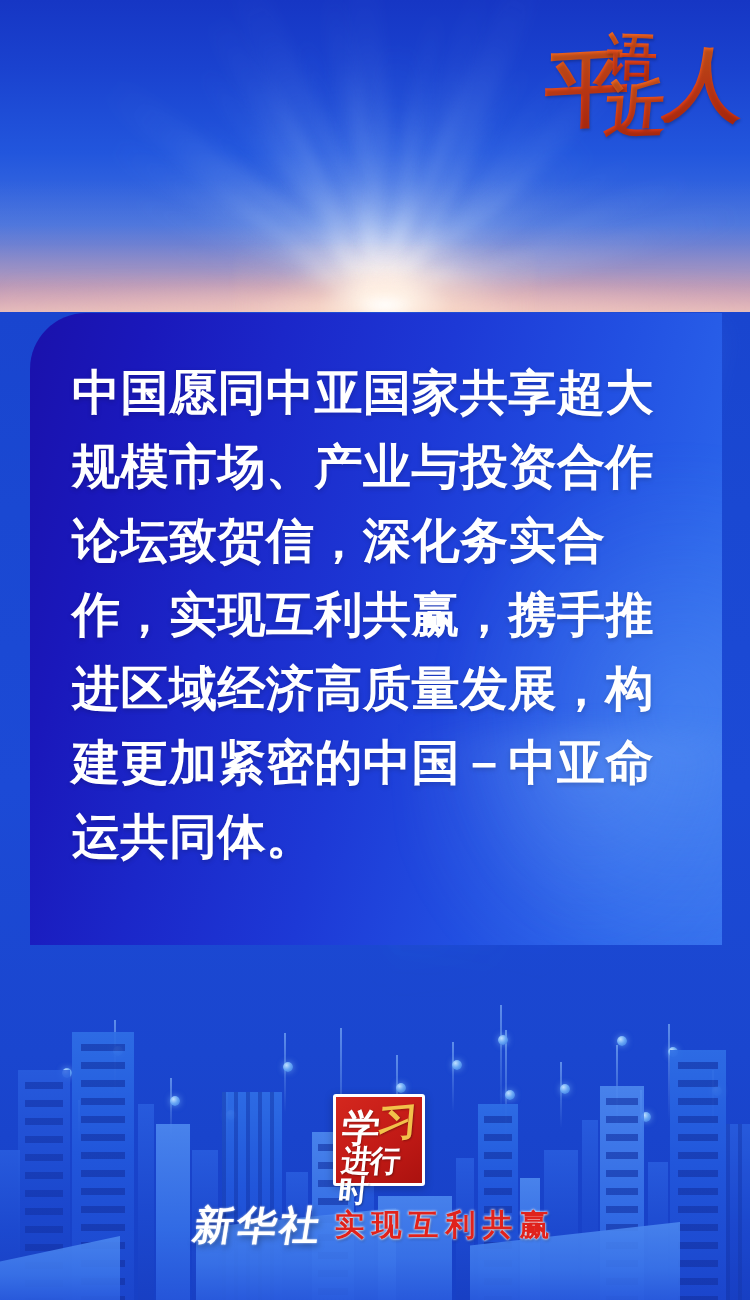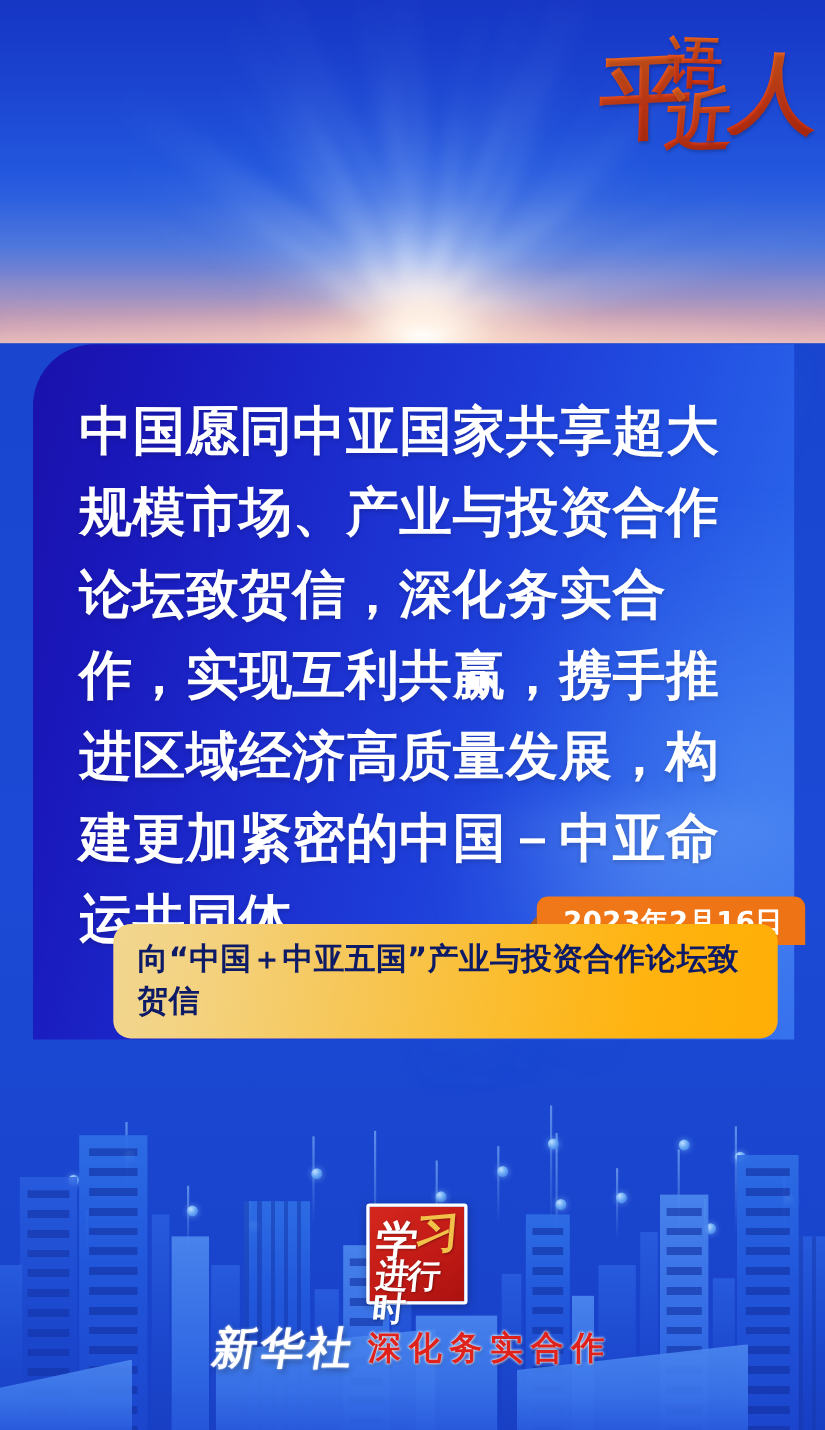--- a/index.html
+++ b/index.html
@@ -502,32 +502,25 @@
     <span class="g g3">近</span>
     <span class="g g4">人</span>
   </div>
 
   <div class="quote-card">
     <div class="sheen"></div>
     <div class="sheen2"></div>
     <div class="quote-text">中国愿同中亚国家共享超大规模市场、产业与投资合作论坛致贺信，深化务实合作，实现互利共赢，携手推进区域经济高质量发展，构建更加紧密的中国－中亚命运共同体。</div>
   </div>
 
-  <div class="date-tab">
-    <span class="notch"></span>
-    <span>2023年2月16日</span>
-  </div>
-
-  <div class="caption-box">
-    <div class="caption-text">向“中国＋中亚五国”产业与投资合作论坛致贺信</div>
-  </div>
+
 
   <div class="xxjxs-logo">
     <span class="c1">学</span>
     <span class="c2">习</span>
     <span class="c3">进行时</span>
   </div>
 
   <div class="agency-line">
-    <span class="agency-name">新华社</span><span class="agency-studio">深化务实合作</span>
+    <span class="agency-name">新华社</span><span class="agency-studio">实现互利共赢</span>
   </div>
 
 </div>
 
 </body></html>

